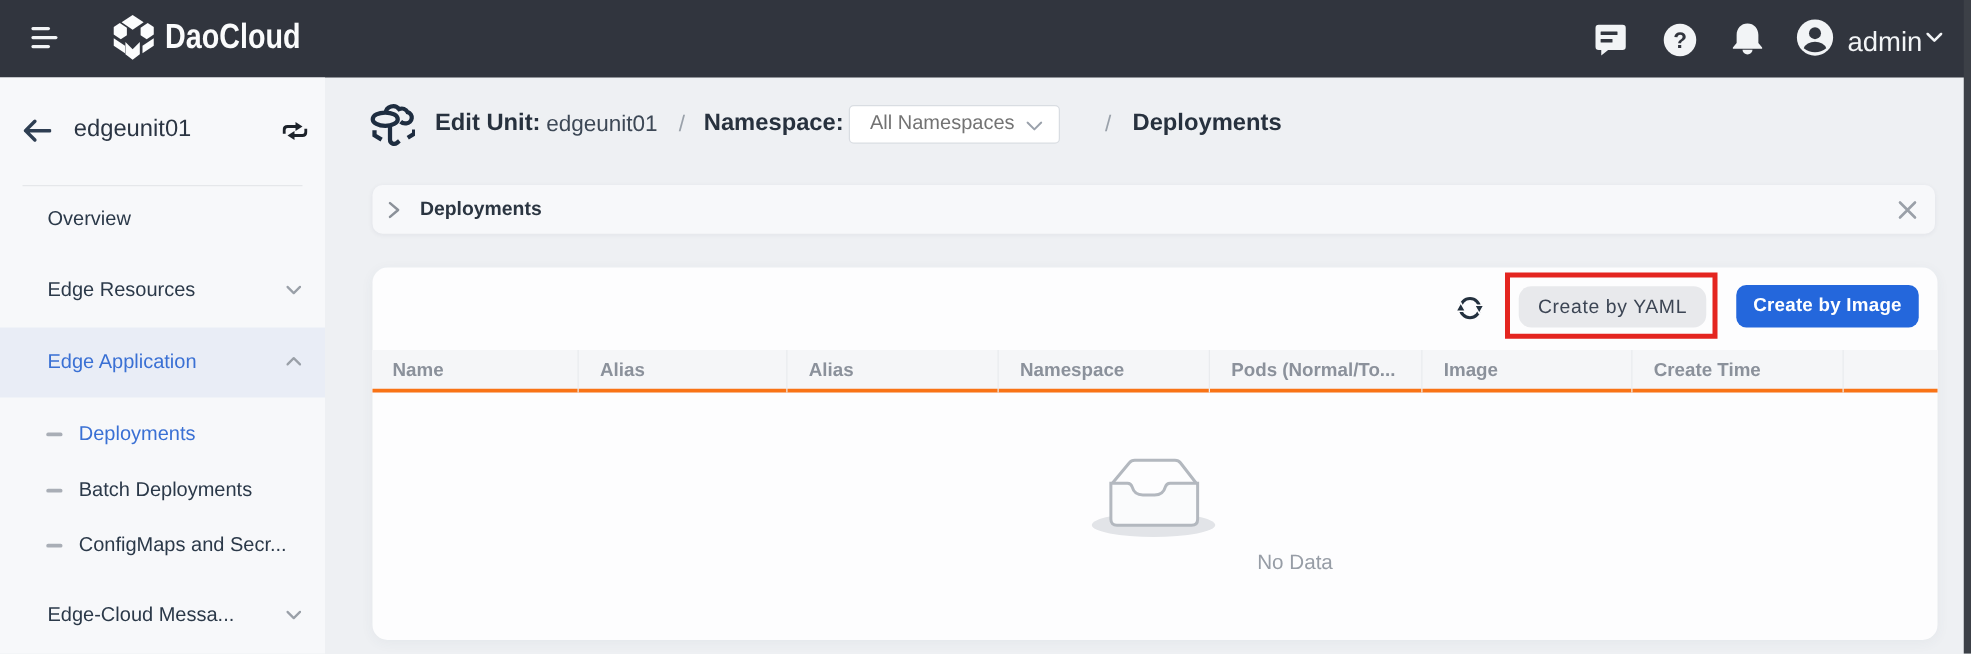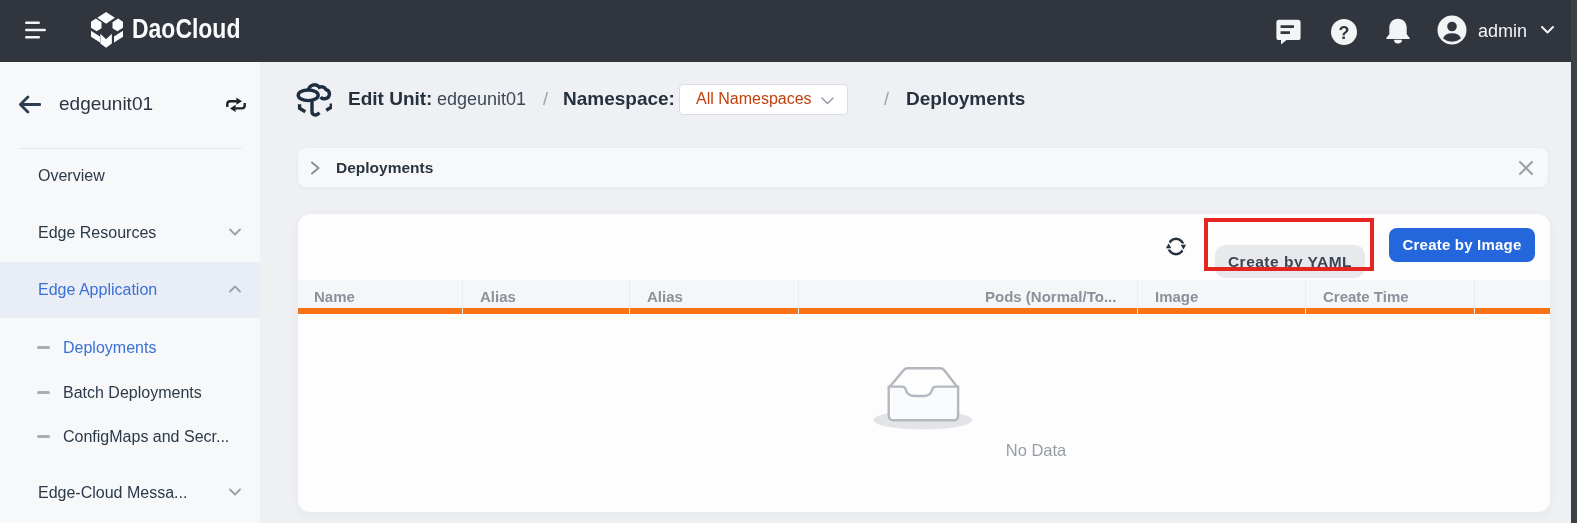--- a/index.html
+++ b/index.html
@@ -3,57 +3,57 @@
 <meta charset="utf-8">
 <style>
 * { margin:0; padding:0; box-sizing:border-box; }
 html,body { width:1577px; height:523px; overflow:hidden; }
 body { font-family:"Liberation Sans", sans-serif; position:relative; background:#eef0f3; }
 .abs { position:absolute; }
 
 
 #topbar { position:absolute; left:0; top:0; width:1577px; height:62px; background:#31353e; }
 #logo-text { position:absolute; left:132px; top:13px; color:#fafbfc; font-size:28px; font-weight:bold; letter-spacing:0px; transform:scaleX(.82); transform-origin:left center; }
-#admin { position:absolute; left:1478px; top:21px; color:#f2f4f6; font-size:18px; }
+#admin { position:absolute; left:1478px; top:21px; color:#f2f4f6; font-size:22px; }
 
 
 #sidebar { position:absolute; left:0; top:62px; width:260px; height:461px; background:#f7f8fa; }
 #unitname { position:absolute; left:59px; top:31px; font-size:19px; color:#2b3543; }
 #sb-divider { position:absolute; left:18px; top:86px; width:224px; height:1px; background:#e5e7ea; }
 .mitem { position:absolute; left:0; width:260px; height:56px; font-size:16px; color:#2b3949; }
 .mitem span { position:absolute; left:38px; top:50%; transform:translateY(-50%);text-align:center; }
 .sitem { position:absolute; left:0; width:260px; height:45px; font-size:16px; color:#2b3949; }
 .sitem .dash { position:absolute; left:37px; top:50%; width:13px; height:3px; margin-top:-1.5px; border-radius:2px; background:#a9aeb6; }
 .sitem span { position:absolute; left:63px; top:50%; transform:translateY(-50%); }
 #m-app { background:#e9edf6; color:#3a70d4; }
 .blue { color:#3a70d4 !important; }
 .chev { position:absolute; right:19px; top:50%; margin-top:-5px; }
 
 
 #hdr-texts { position:absolute; top:88px; font-size:18px; color:#3d4856; }
 #hdr-texts span { white-space:nowrap; }
 .hlabel { font-weight:bold; font-size:19px; color:#27313e; }
 .hsep { color:#9aa1aa; }
 #ns-select { position:absolute; left:679px; top:84px; width:169px; height:31px; background:#fff; border:1px solid #d9dde2; border-radius:4px; }
-#ns-select span { position:absolute; left:16px; top:5px; font-size:16px; color:#c2410c; }
+#ns-select span { position:absolute; left:16px; top:5px; font-size:16px; color:#737373; }
 
 
 #tabbar { position:absolute; left:298px; top:148px; width:1250px; height:39px; background:#f7f8fa; border-radius:8px; box-shadow:0 1px 4px rgba(30,40,60,.06); }
 #tabbar .tname { position:absolute; left:38px; top:11px; font-size:15.5px; font-weight:bold; color:#2b3541; }
 
 
 #card { position:absolute; left:298px; top:214px; width:1252px; height:298px; background:#fdfdfe; border-radius:12px; box-shadow:0 2px 10px rgba(60,70,90,.05); }
 #search { position:absolute; left:13px; top:15px; width:559px; height:35px; background:#edeff3; border-radius:17.5px; }
 #search span { position:absolute; left:41px; top:8px; font-size:15.5px; color:#a6adb8; }
-#btn-yaml { position:absolute; left:917px; top:31px; width:150px; height:33px; background:#e8e9ec; border-radius:10px; text-align:center; line-height:33px; font-size:15.5px; letter-spacing:0.5px; color:#3c4554; font-weight:700; }
+#btn-yaml { position:absolute; left:917px; top:15px; width:150px; height:33px; background:#e8e9ec; border-radius:10px; text-align:center; line-height:33px; font-size:15.5px; letter-spacing:0.5px; color:#3c4554; font-weight:400; }
 #red-rect { position:absolute; left:906px; top:4px; width:170px; height:53px; border:4px solid #e42520; }
 #btn-image { position:absolute; left:1091px; top:14px; width:146px; height:34px; background:#2467dc; border-radius:8px; text-align:center; line-height:34px; font-size:15px; color:#fff; font-weight:600; letter-spacing:0.2px; }
 
 
-#thead { position:absolute; left:0; top:66px; width:1252px; height:34px; background:#f5f6f8; border-bottom:6px solid #f97316; }
+#thead { position:absolute; left:0; top:66px; width:1252px; height:34px; background:#f5f6f8; border-bottom:3px solid #f97316; }
 #thead .th { position:absolute; top:0; height:34px; line-height:34px; padding-left:16px; font-size:15px; font-weight:bold; color:#8b919b; border-right:1px solid #e9ebee; }
 
 
 #nodata { position:absolute; left:0; top:227px; width:1476px; text-align:center; font-size:16.5px; color:#979da6; }
 
 
 #scrollbar { position:absolute; left:1571px; top:0; width:6px; height:523px; background:#3c4047; }
 </style>
 </head>
 <body>
@@ -196,20 +196,21 @@
   </svg>
 
   <div id="btn-yaml">Create by YAML</div>
   <div id="red-rect"></div>
   <div id="btn-image">Create by Image</div>
 
   <div id="thead">
     <div class="th" style="left:0;width:165px">Name</div>
     <div class="th" style="left:166px;width:166px">Alias</div>
     <div class="th" style="left:333px;width:168px">Alias</div>
+    <div class="th" style="left:502px;width:168px">Namespace</div>
     <div class="th" style="left:671px;width:169px">Pods (Normal/To...</div>
     <div class="th" style="left:841px;width:167px">Image</div>
     <div class="th" style="left:1009px;width:168px">Create Time</div>
     <div class="th" style="left:1178px;width:74px;border-right:none"></div>
   </div>
 
   <svg class="abs" style="left:575px;top:148px" width="100" height="70" viewBox="0 0 100 70">
     <ellipse cx="49.8" cy="58" rx="49.4" ry="9.5" fill="#e2e4e8"></ellipse>
     <path d="M15.7,26 L30.5,8.2 Q32,6.2 34.8,6.2 L67,6.2 Q69.8,6.2 71.3,8.2 L85.1,26" fill="#fdfdfe" stroke="#b3b8bf" stroke-width="2.4"></path>
     <path d="M15.7,24.6 H29 c2.3,0 3.1,0.9 3.7,2.9 c1.2,4.3 4,6.5 8.6,6.5 h9.4 c4.6,0 7.4,-2.2 8.6,-6.5 c0.6,-2 1.4,-2.9 3.7,-2.9 H85.1 V53.4 c0,3.1 -1.7,4.8 -4.9,4.8 H20.6 c-3.2,0 -4.9,-1.7 -4.9,-4.8 Z" fill="#fafbfc" stroke="#b3b8bf" stroke-width="2.4"></path>

